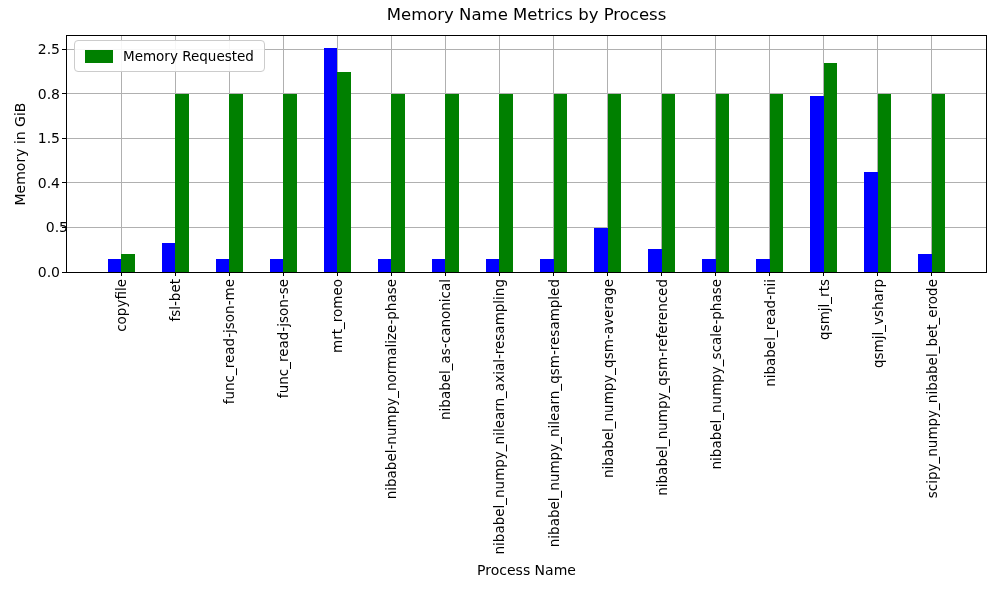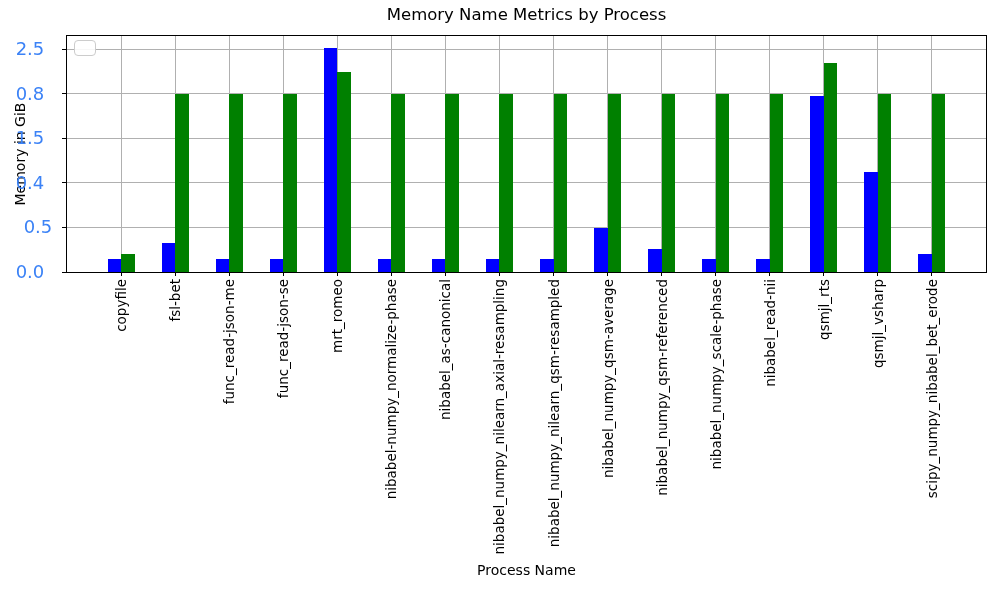--- a/index.html
+++ b/index.html
@@ -13,21 +13,21 @@
     font-size:16.5px;line-height:22px;color:#000;
   }
   .plot{
     position:absolute;left:66px;top:35px;width:919px;height:236px;
     border:1px solid #000;background:#fff;
   }
   .gridline-h{position:absolute;left:0;width:100%;height:1px;background:#b0b0b0;z-index:1;}
   .gridline-v{position:absolute;top:0;width:1px;height:100%;background:#b0b0b0;z-index:1;}
   .bar{position:absolute;bottom:0;z-index:2;}
   .ytick-label{
-    position:absolute;width:60px;text-align:center;font-size:18px;line-height:18px;color:#3b82f6;
+    position:absolute;width:60px;text-align:right;font-size:14px;line-height:18px;color:#000000;
   }
   .ytick-mark{position:absolute;width:4px;height:1px;background:#000;left:62px;}
   .xtick-mark{position:absolute;width:1px;height:4px;background:#000;top:272px;}
   .xtick-label{
     position:absolute;top:279px;width:18px;line-height:18px;
     font-size:13.5px;color:#000;white-space:nowrap;
     writing-mode:vertical-rl;transform:rotate(180deg);
   }
   .xaxis-label{
     position:absolute;left:67px;top:562px;width:919px;text-align:center;
@@ -155,14 +155,18 @@
       <div class="xtick-label" style="left: 814.824px;">qsmjl_rts</div>
       <div class="xtick-mark" style="left: 877.382px;"></div>
       <div class="xtick-label" style="left: 868.882px;">qsmjl_vsharp</div>
       <div class="xtick-mark" style="left: 931.441px;"></div>
       <div class="xtick-label" style="left: 922.941px;">scipy_numpy_nibabel_bet_erode</div>
     </div>
 
   <div class="xaxis-label">Process Name</div>
 
   <div class="legend">
+    <div class="legend-item">
+      <span class="legend-swatch" style="background: rgb(0, 128, 0);"></span>
+      <span class="legend-label">Memory Requested</span>
+    </div>
   </div>
 </div>
 
 </body></html>

